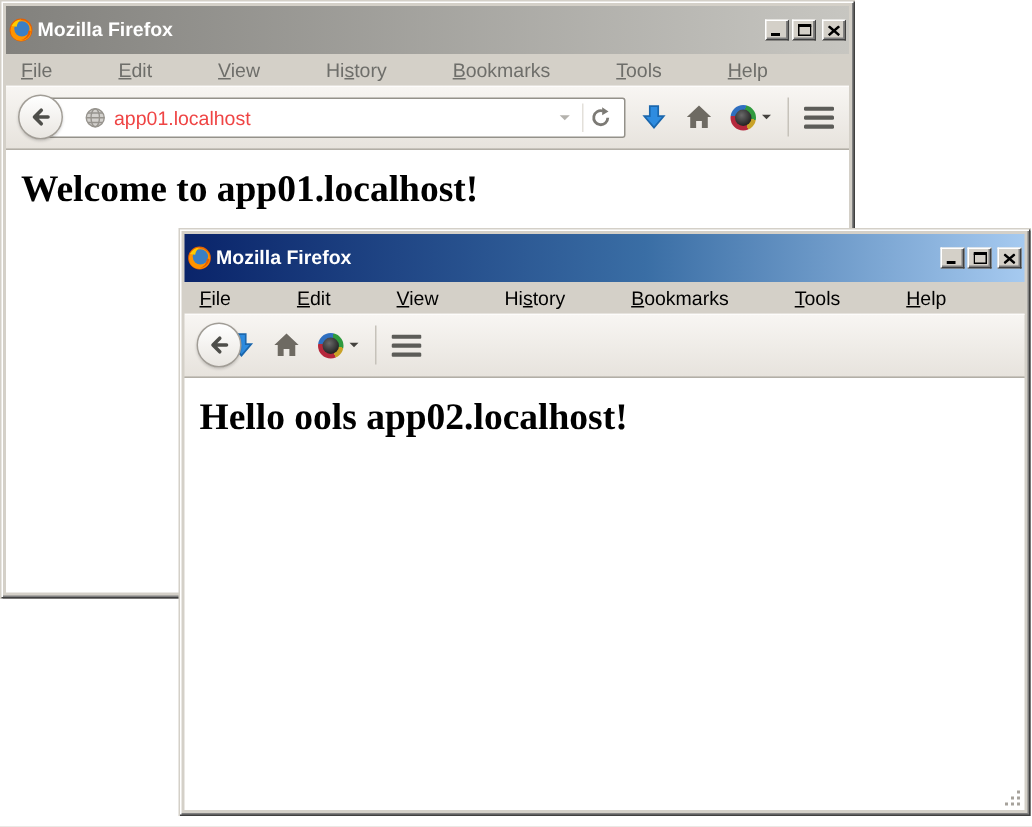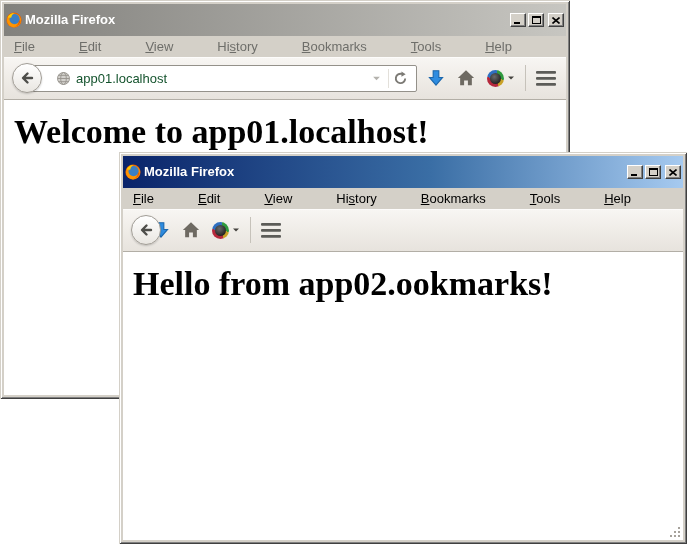--- a/index.html
+++ b/index.html
@@ -69,42 +69,42 @@
     margin-right:-19px; position:relative; z-index:2;
   }
   .urlbar {
     flex:1; height:27px; background:#ffffff;
     border:1px solid #94918a; border-radius:2px;
     display:flex; align-items:center; padding:0 4px 0 24px; gap:5px;
     position:relative; z-index:1;
   }
   .url-input {
     flex:1; border:none; outline:none; padding:0; margin:0;
-    font:13px "Liberation Sans", sans-serif; color:#14532d; background:transparent;
+    font:13px "Liberation Sans", sans-serif; color:#ef4444; background:transparent;
     min-width:0;
   }
   .url-drop { display:flex; align-items:center; padding:0 2px; }
   .reload-btn { display:flex; align-items:center; justify-content:center;
     padding:2px 4px; border-left:1px solid #e3e0da; }
   .tb-btn { display:flex; align-items:center; justify-content:center; gap:3px; padding:2px; }
   .ext-circle {
     width:17px; height:17px; border-radius:50%; position:relative;
     background:conic-gradient(from 200deg,#b5283c 0 22%,#2f6fc0 22% 48%,#2f9a3e 48% 72%,#c9a227 72% 88%,#b5283c 88% 100%);
   }
   .ext-circle::after {
     content:""; position:absolute; inset:3px; border-radius:50%;
     background:radial-gradient(circle at 40% 35%, #6a6a6a, #262626 70%);
   }
   .tb-sep { width:1px; height:26px; background:#c6c2ba; flex:0 0 1px; }
 
   
   .content { flex:1; background:#ffffff; position:relative; overflow:hidden; }
   .content h1 {
     margin:13px 10px; font-family:"Liberation Serif", serif;
-    font-weight:bold; font-size:34px; color:#000; white-space:nowrap;
+    font-weight:bold; font-size:25px; color:#000; white-space:nowrap;
   }
   .grip { position:absolute; right:2px; bottom:2px; }
 </style>
 </head>
 <body>
 
 <div class="window inactive-win" id="win-back">
   <div class="titlebar inactive">
     <svg class="ff-icon" viewBox="0 0 16 16">
       <circle cx="8" cy="8" r="7.6" fill="#e66000"></circle>
@@ -270,21 +270,21 @@
           <g fill="#5c5c58">
             <rect x="0" y="0" width="20" height="2.8" rx="1"></rect>
             <rect x="0" y="6" width="20" height="2.8" rx="1"></rect>
             <rect x="0" y="12" width="20" height="2.8" rx="1"></rect>
           </g>
         </svg>
     </div>
   </div>
 
   <div class="content">
-    <h1>Hello from app02.ookmarks!</h1>
+    <h1>Hello ools app02.localhost!</h1>
     <svg class="grip" width="13" height="13" viewBox="0 0 13 13">
       <g fill="#ffffff">
           <rect x="10" y="10" width="3" height="3"></rect>
           <rect x="10" y="6" width="3" height="3"></rect>
           <rect x="6" y="10" width="3" height="3"></rect>
           <rect x="10" y="2" width="3" height="3"></rect>
           <rect x="6" y="6" width="3" height="3"></rect>
           <rect x="2" y="10" width="3" height="3"></rect>
         </g>
       <g fill="#a6a29b">

